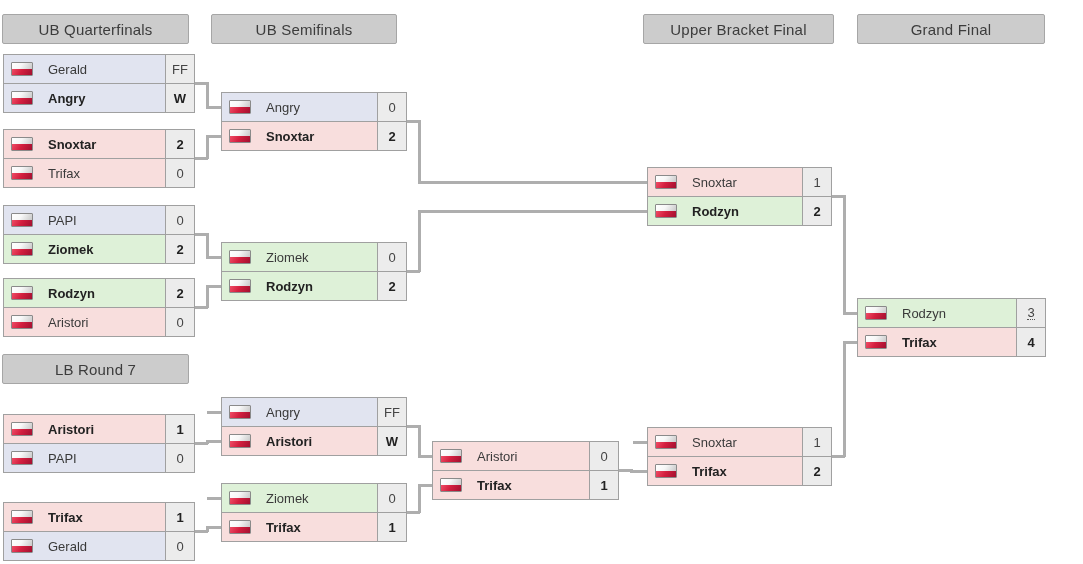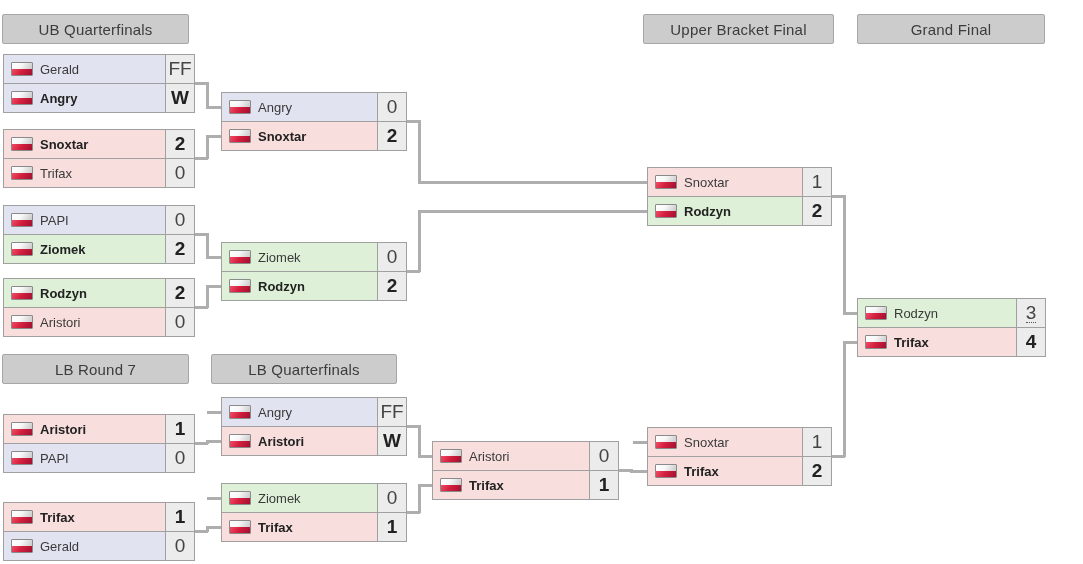--- a/index.html
+++ b/index.html
@@ -19,24 +19,24 @@
   .prow + .prow{border-top:1px solid #a0a0a0;}
   .bg-blue{background:#e1e4f0;}
   .bg-pink{background:#f8dedd;}
   .bg-green{background:#def1d8;}
   .flag{
     width:22px;height:14px;border:1px solid #8a8a8a;box-sizing:border-box;
     margin:0 7px 0 7px;display:flex;flex-direction:column;flex:none;border-radius:1px;
   }
   .flag .ft{flex:1;background:linear-gradient(120deg,#ffffff 0%,#f7f7f7 45%,#c9c9c9 100%);}
   .flag .fb{flex:1;background:linear-gradient(120deg,#ef4d66 0%,#d41f3f 45%,#a31030 100%);}
-  .pname{flex:1;font-size:13px;color:#3a3a3a;white-space:nowrap;overflow:hidden;}
+  .pname{flex:1;font-size:13px;color:#3a3a3a;white-space:nowrap;overflow:hidden;margin-left:8px;}
   .scorecell{
     width:28px;flex:none;align-self:stretch;border-left:1px solid #a0a0a0;background:#ececec;
-    display:flex;align-items:center;justify-content:center;font-size:19px;color:#444;
+    display:flex;align-items:center;justify-content:center;font-size:13px;color:#444;
   }
   .win .pname,.win .scorecell{font-weight:bold;color:#222;}
   .scorecell.dotted span{border-bottom:1px dotted #555;line-height:1.05;}
   .cseg{position:absolute;background:#aeaeae;z-index:1;}
 </style>
 </head>
 <body>
 
 <div class="stage" style="width: 1071px; height: 564px;">
     <div class="cseg" style="left: 193px; top: 82px; width: 15px; height: 3px;"></div>
@@ -77,31 +77,31 @@
     <div class="cseg" style="left: 418px; top: 484px; width: 14px; height: 3px;"></div>
     <div class="cseg" style="left: 617px; top: 469px; width: 15px; height: 3px;"></div>
     <div class="cseg" style="left: 630px; top: 469px; width: 3px; height: 3px;"></div>
     <div class="cseg" style="left: 630px; top: 470px; width: 17px; height: 3px;"></div>
     <div class="cseg" style="left: 207px; top: 411px; width: 14px; height: 3px;"></div>
     <div class="cseg" style="left: 207px; top: 497px; width: 14px; height: 3px;"></div>
     <div class="cseg" style="left: 633px; top: 441px; width: 14px; height: 3px;"></div>
     <div class="round-header" style="left: 2px; top: 14px; width: 185px;">
       <span>UB Quarterfinals</span>
     </div>
+    <div class="round-header" style="left: 211px; top: 14px; width: 184px;">
+      <span>UB Semifinals</span>
+    </div>
     <div class="round-header" style="left: 857px; top: 14px; width: 186px;">
       <span>Grand Final</span>
     </div>
     <div class="round-header" style="left: 643px; top: 14px; width: 189px;">
       <span>Upper Bracket Final</span>
     </div>
     <div class="round-header" style="left: 2px; top: 354px; width: 185px;">
       <span>LB Round 7</span>
-    </div>
-    <div class="round-header" style="left: 211px; top: 354px; width: 184px;">
-      <span>LB Quarterfinals</span>
     </div>
     <div class="match" style="left: 3px; top: 54px; width: 190px;">
       <div class="prow bg-blue">
         <span class="flag">
           <span class="ft"></span>
           <span class="fb"></span>
         </span>
         <span class="pname">Gerald</span>
         <span class="scorecell">
           <span>FF</span>

